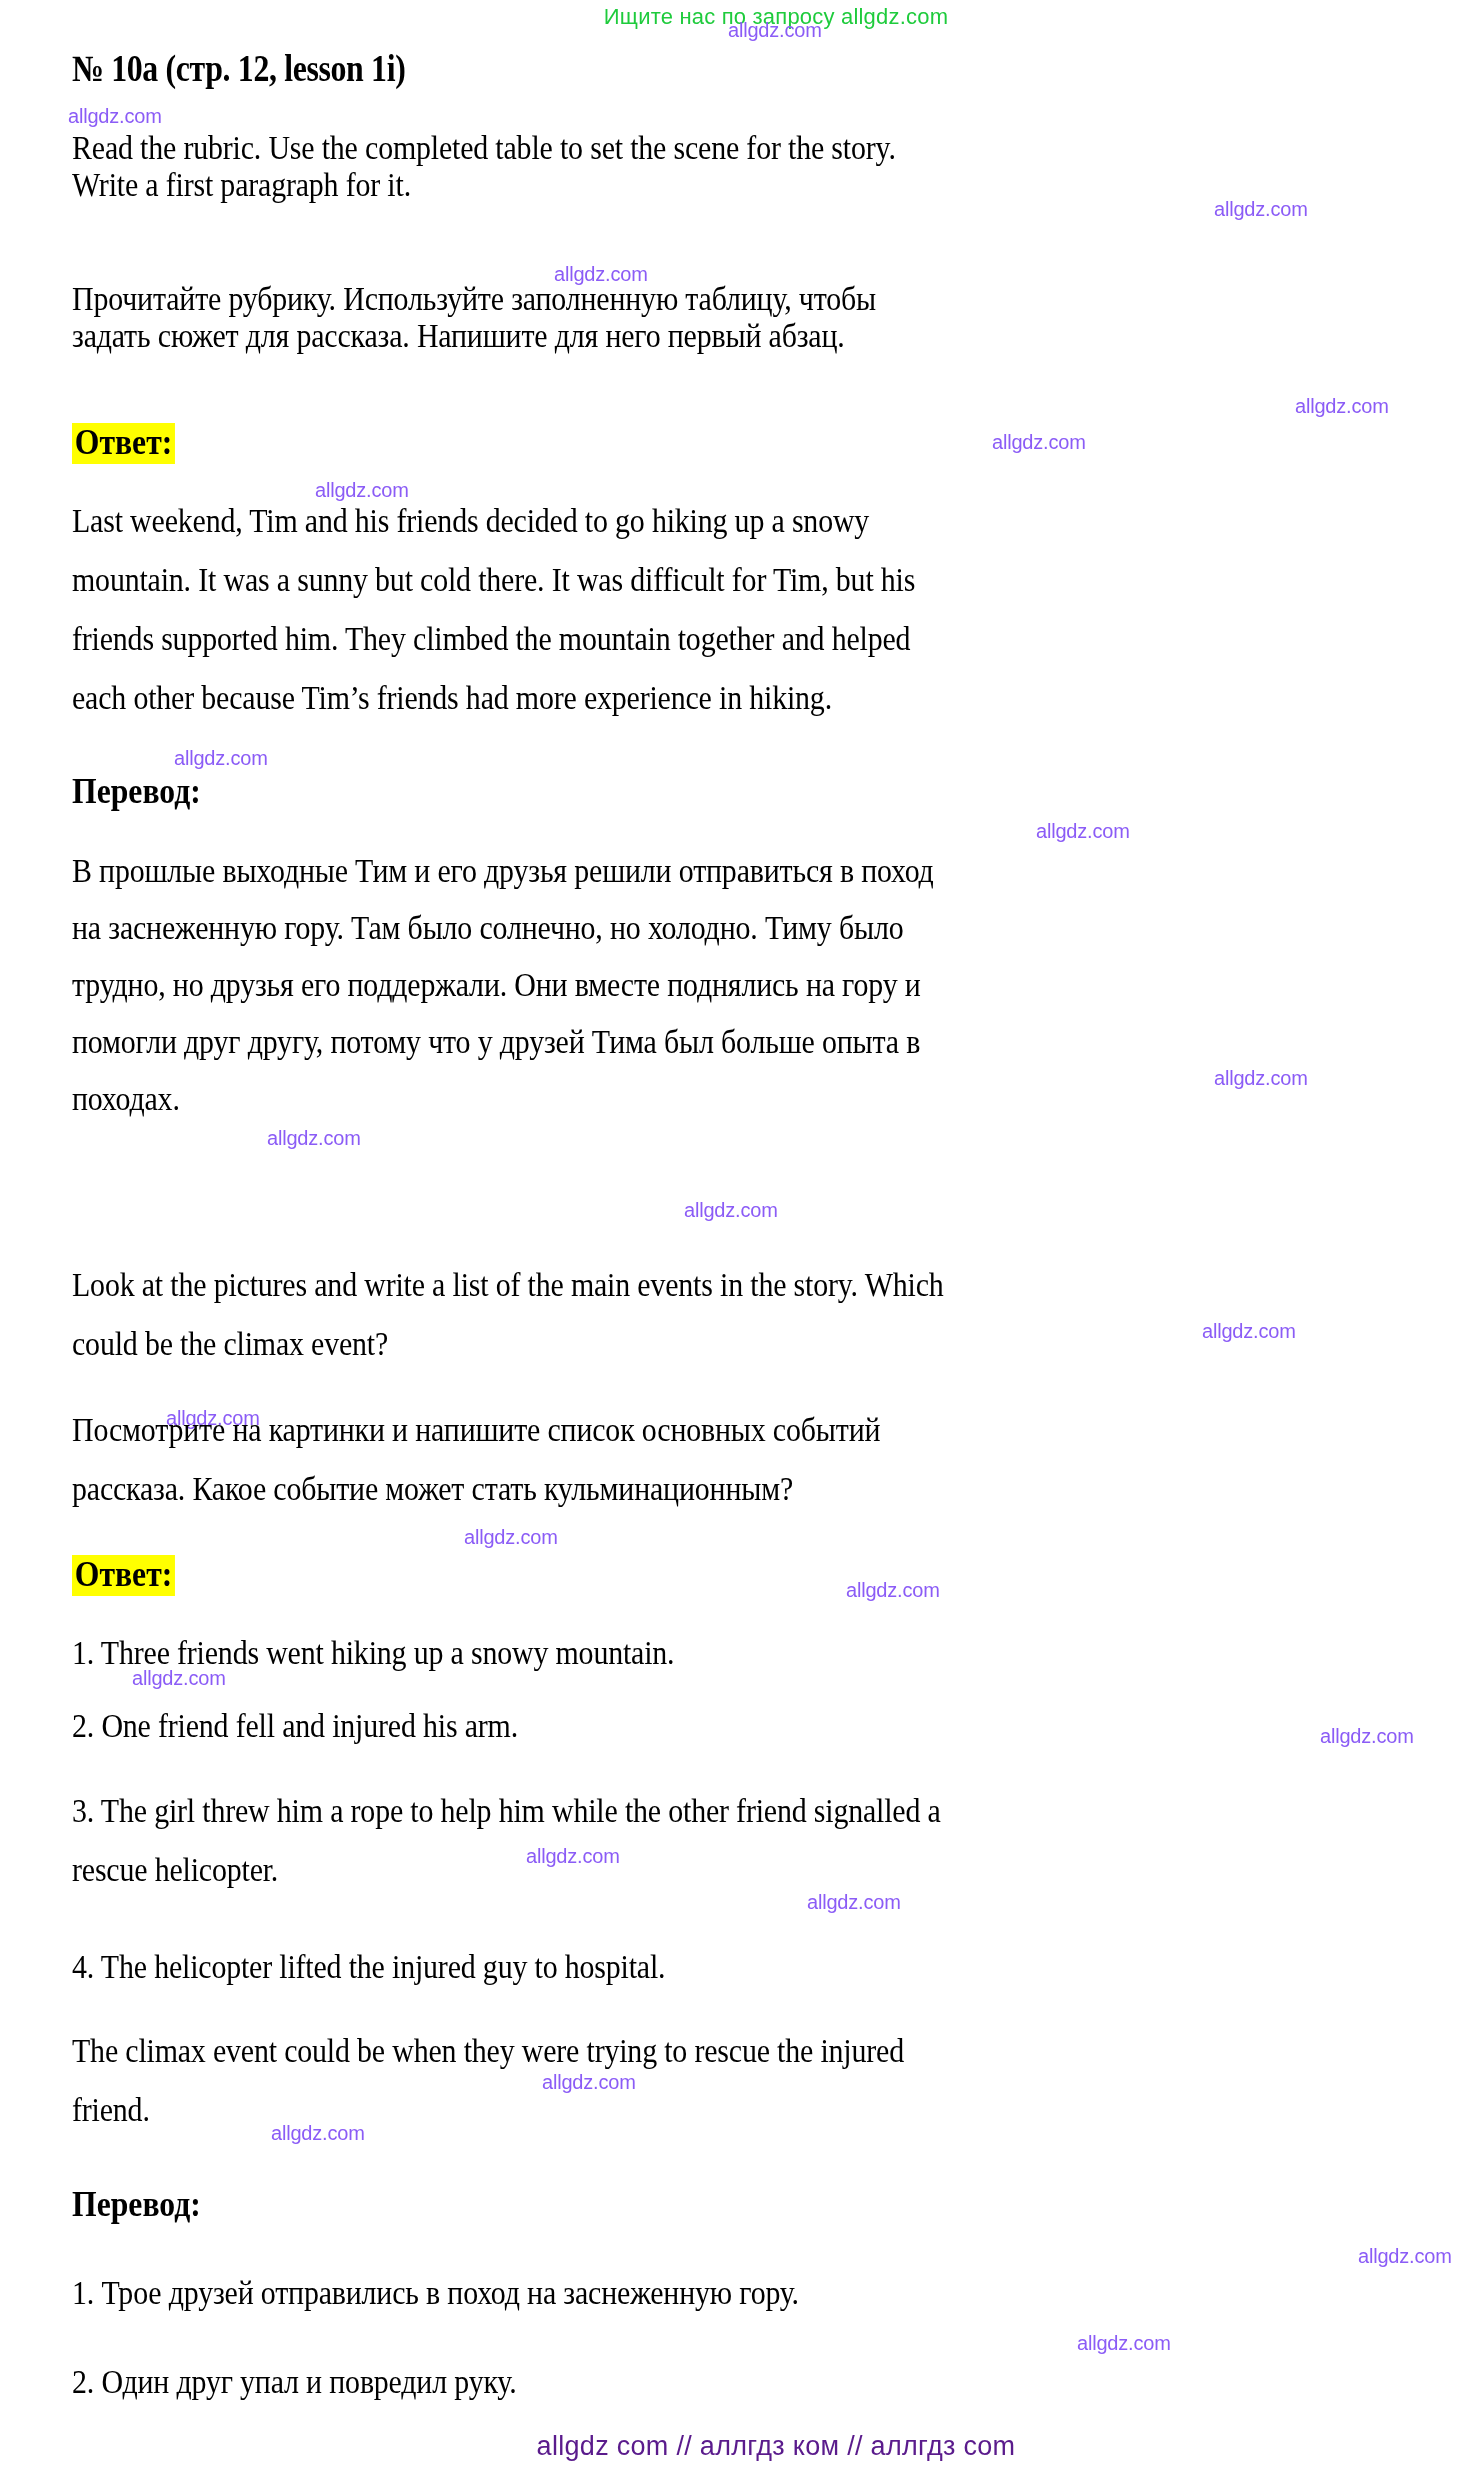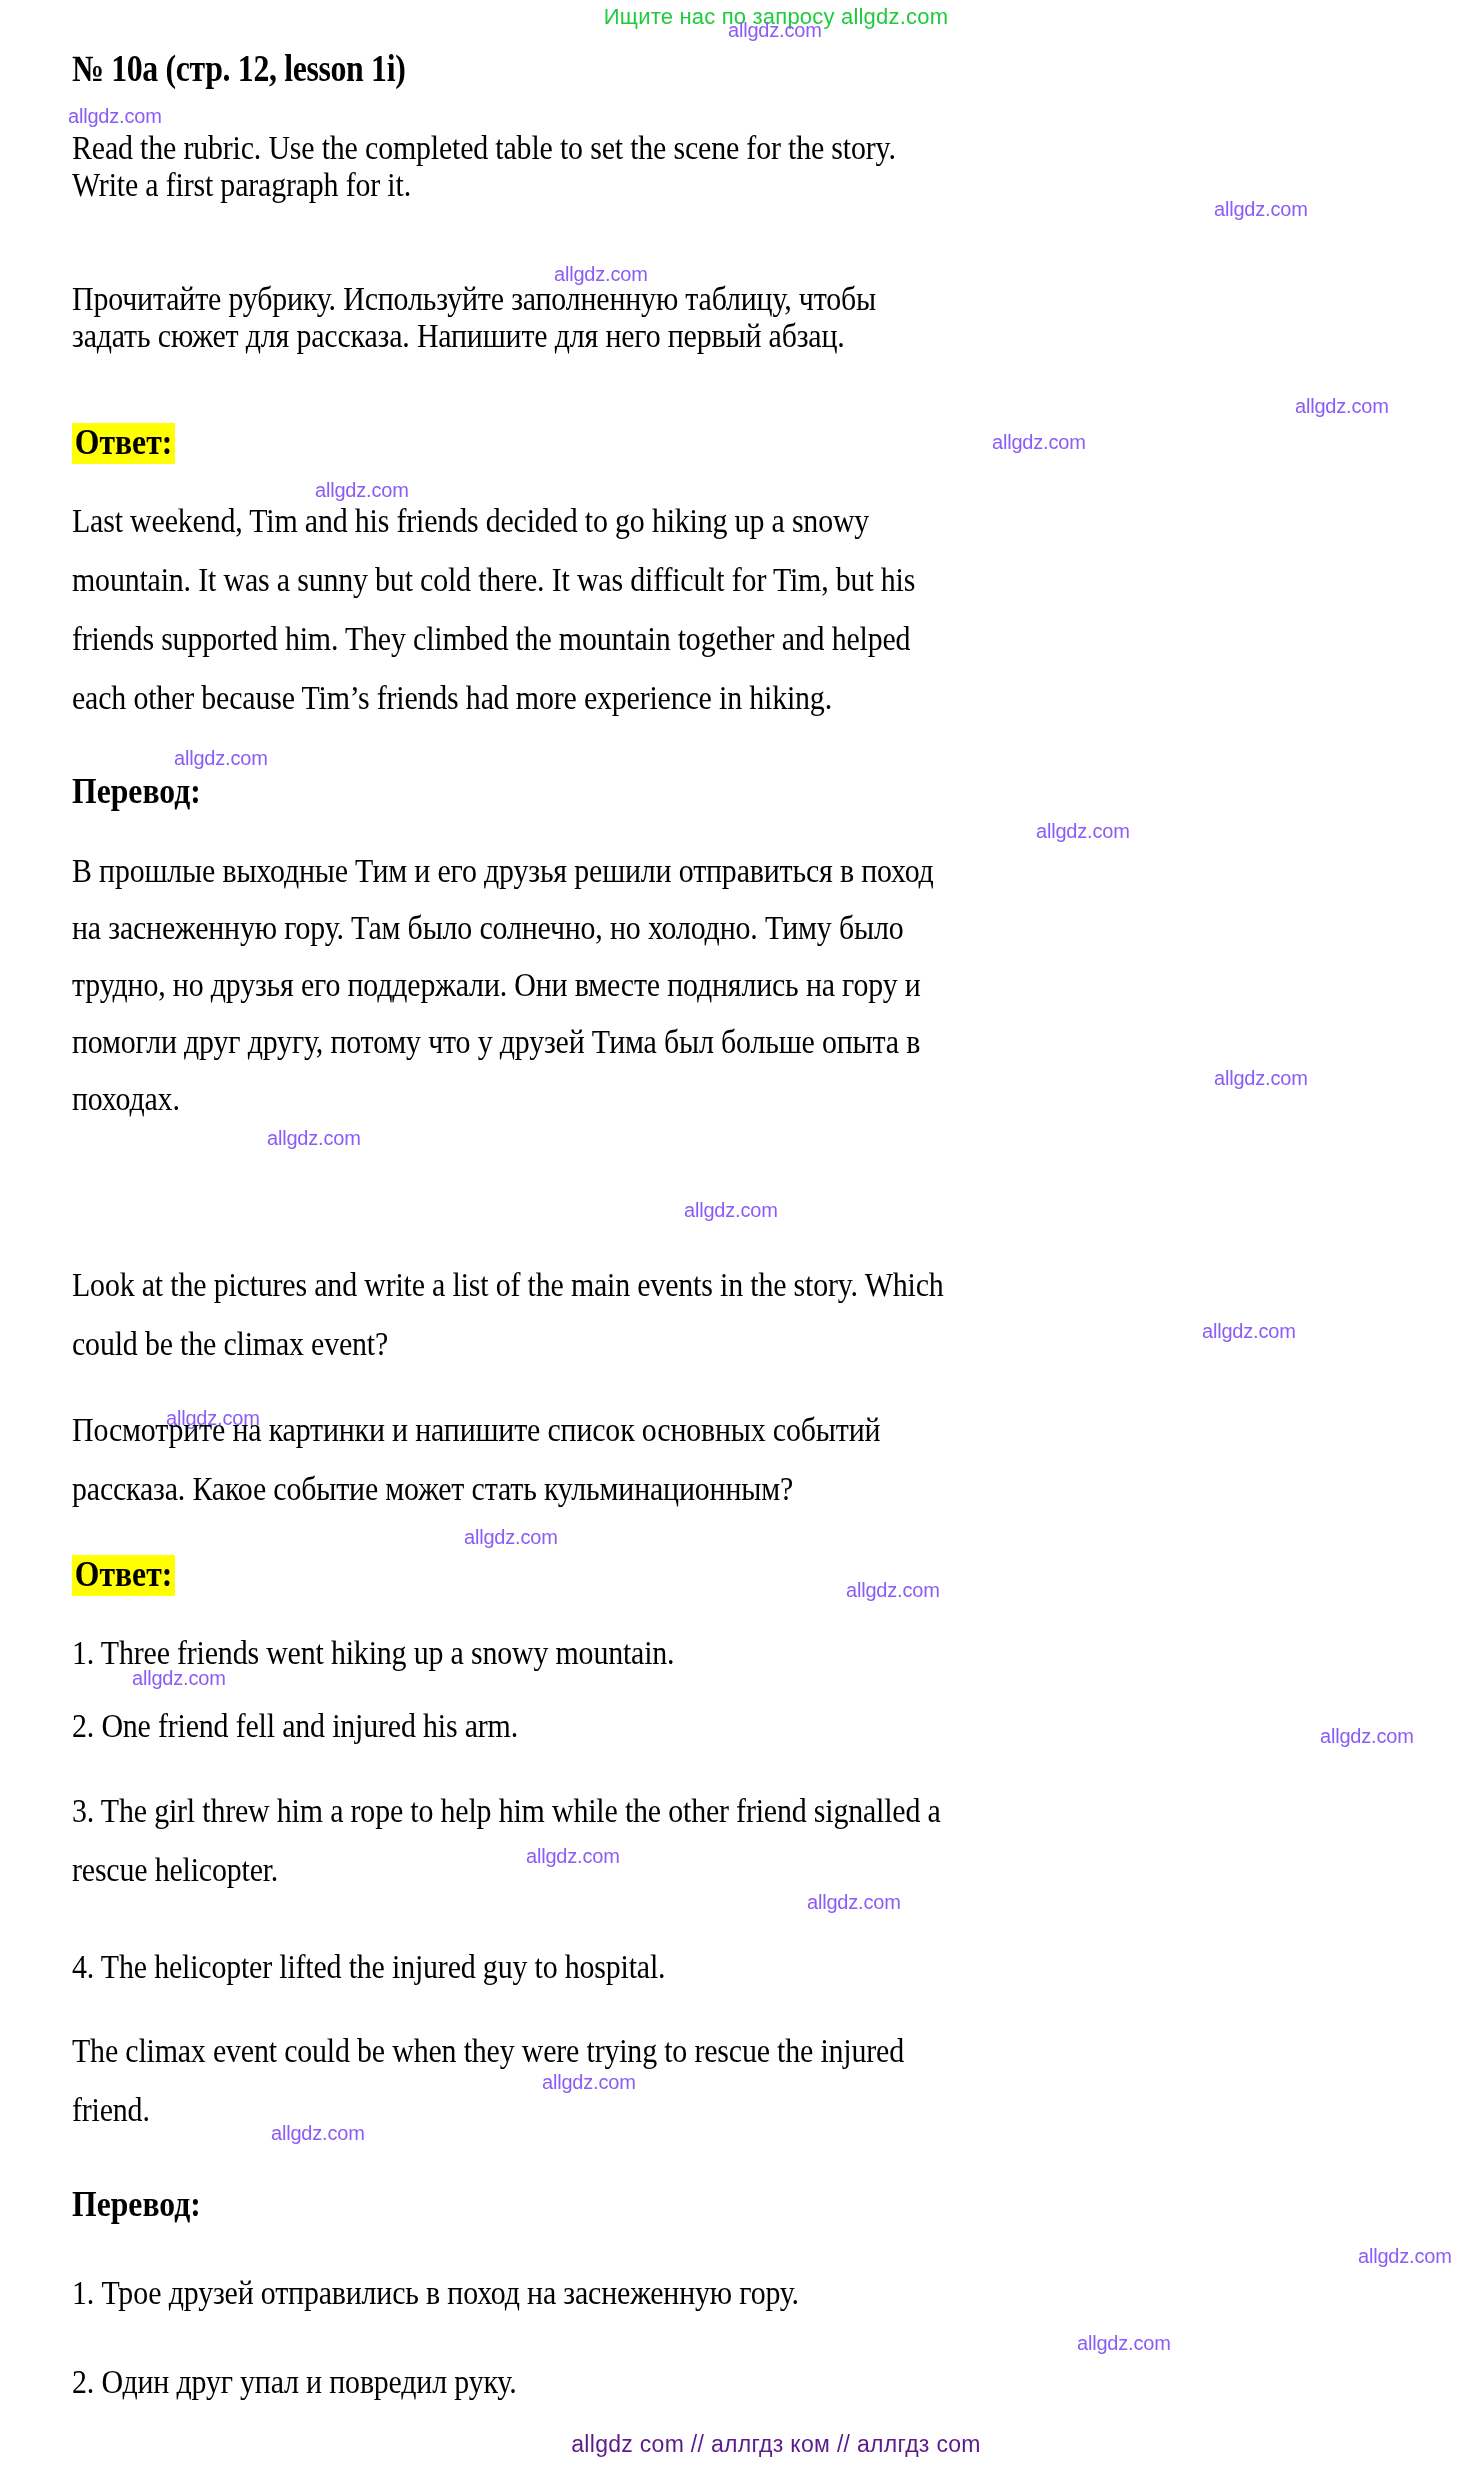--- a/index.html
+++ b/index.html
@@ -110,21 +110,21 @@
   
   .footer {
     position: absolute;
     left: 0;
     top: 2431px;
     width: 1480px;
     text-align: center;
   }
   .footer-text {
     font-family: "Liberation Sans", "DejaVu Sans", sans-serif;
-    font-size: 23px;
+    font-size: 27px;
     color: #5a1b8c;
     letter-spacing: 0.3px;
     white-space: nowrap;
   }
 
   .abs { position: absolute; }
 </style>
 </head>
 <body>
 

